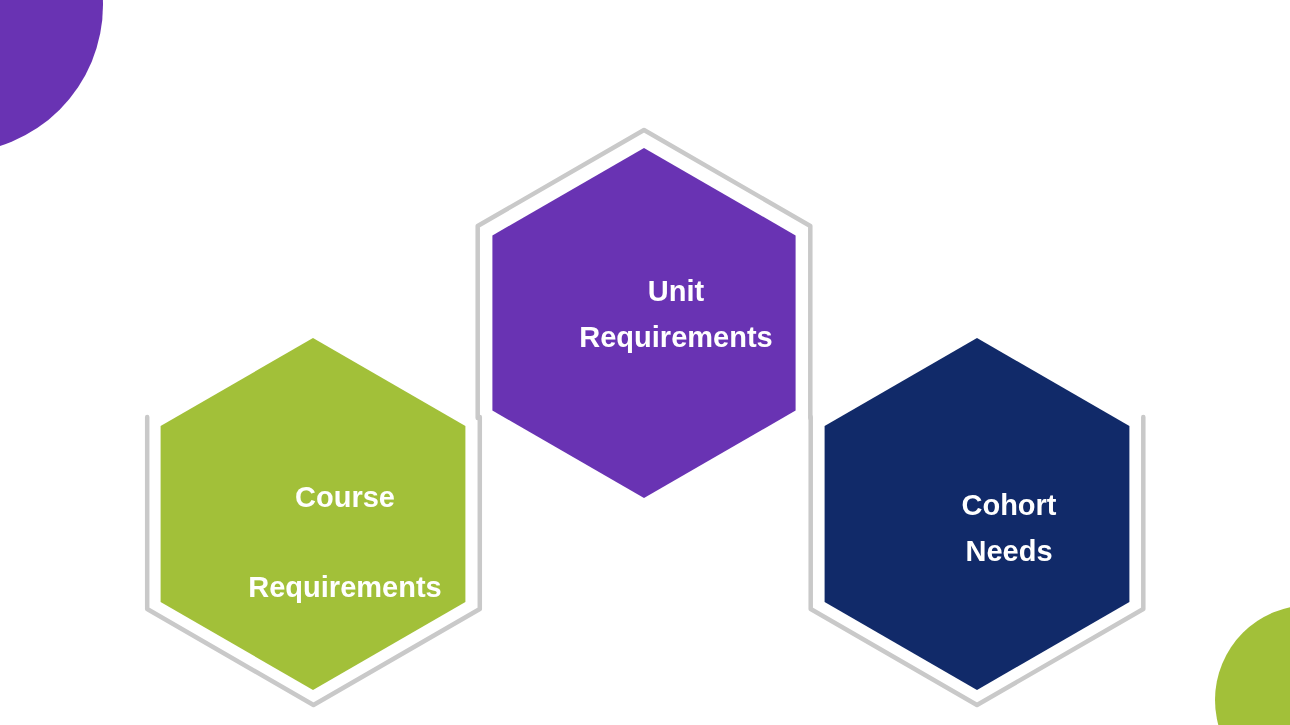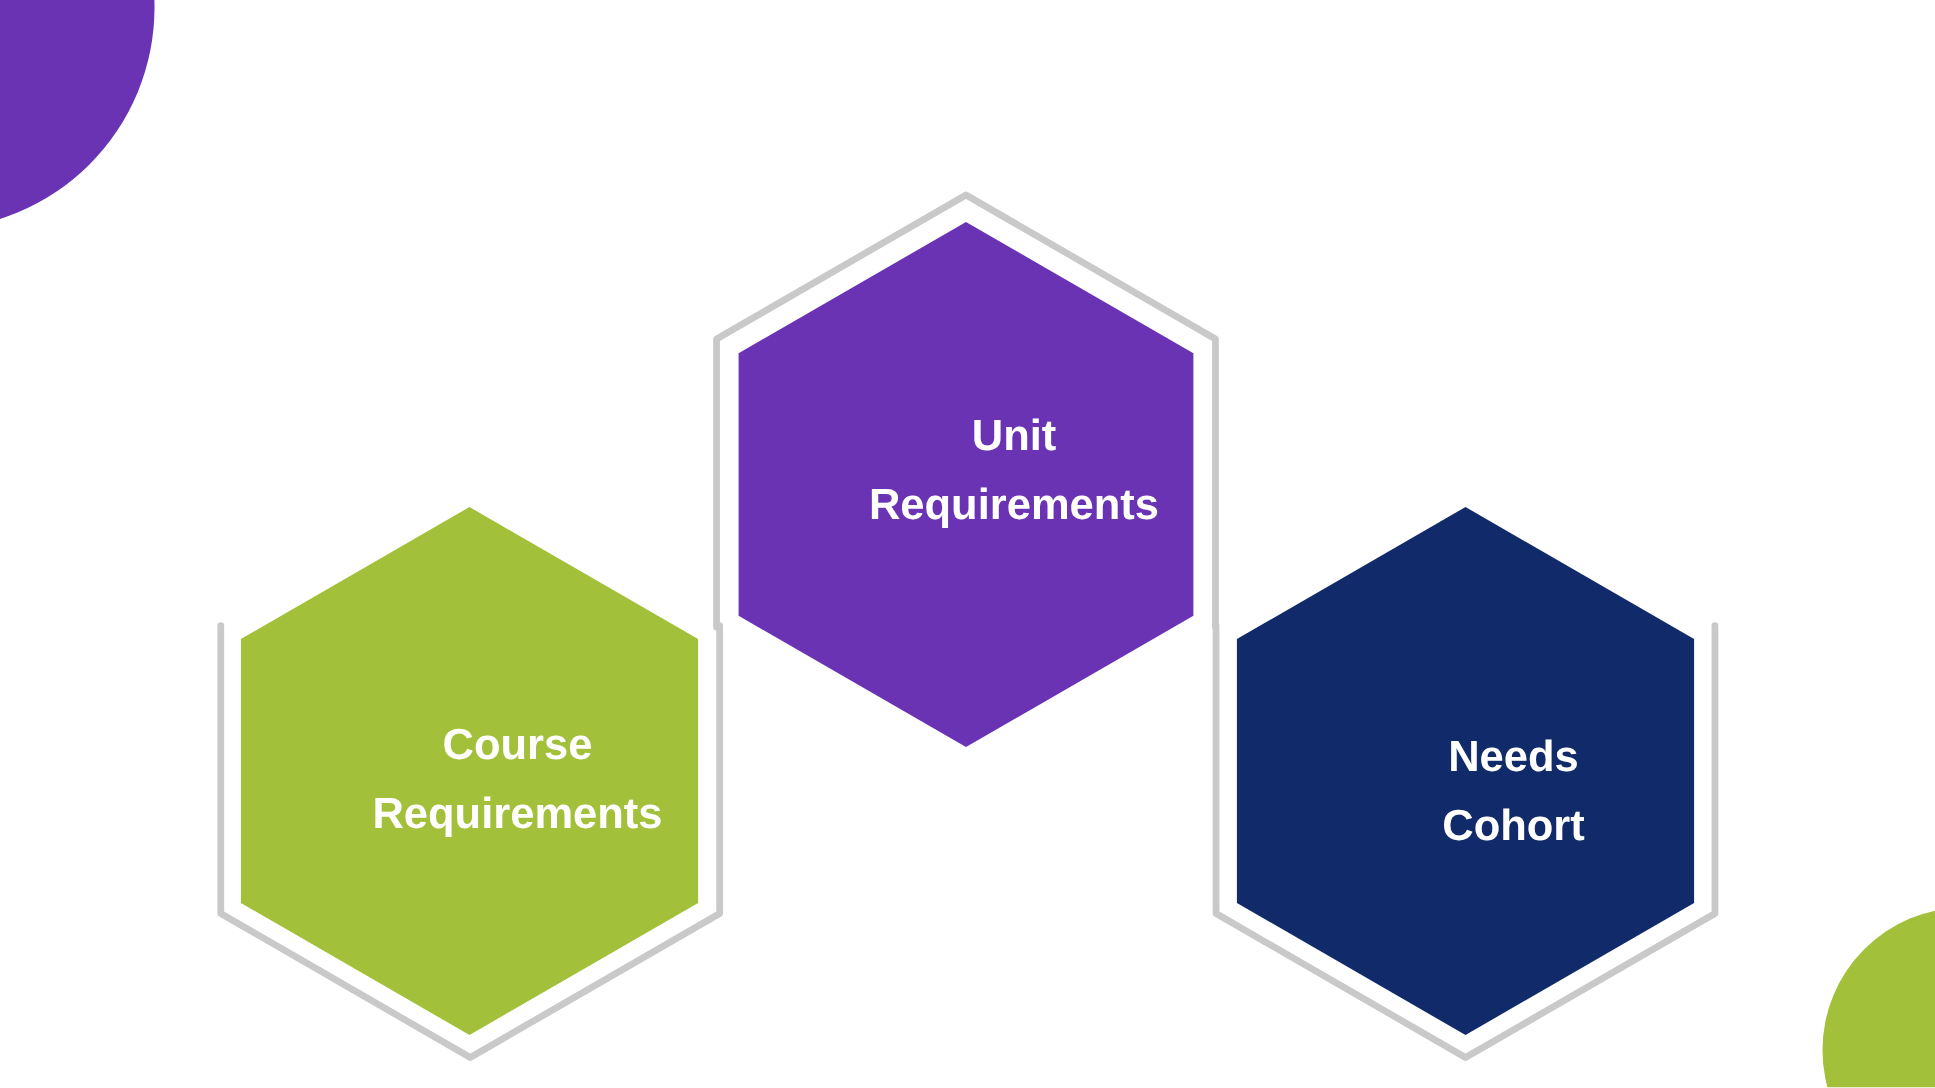--- a/index.html
+++ b/index.html
@@ -39,21 +39,21 @@
     flex-direction: column;
     align-items: center;
     text-align: center;
     color: #ffffff;
     font-weight: 700;
     font-size: 29px;
     line-height: 46px;
     pointer-events: none;
   }
   .hex-label-unit    { left: 494px; top: 268px; }
-  .hex-label-course  { left: 163px; top: 474px; }
+  .hex-label-course  { left: 163px; top: 474px; gap: 44px; }
   .hex-label-cohort  { left: 827px; top: 482px; }
 </style>
 </head>
 <body>
 
 <div class="slide">
 
   <svg class="diagram-svg" width="1290" height="725" viewBox="0 0 1290 725">
 
     <circle cx="-45" cy="5" r="148" fill="#6933B3"></circle>
@@ -77,17 +77,17 @@
     <span>Unit</span>
     <span>Requirements</span>
   </div>
 
   <div class="hex-label hex-label-course">
     <span>Course</span>
     <span>Requirements</span>
   </div>
 
   <div class="hex-label hex-label-cohort">
+    <span>Cohort</span>
     <span>Needs</span>
-    <span>Cohort</span>
   </div>
 
 </div>
 
 </body></html>

